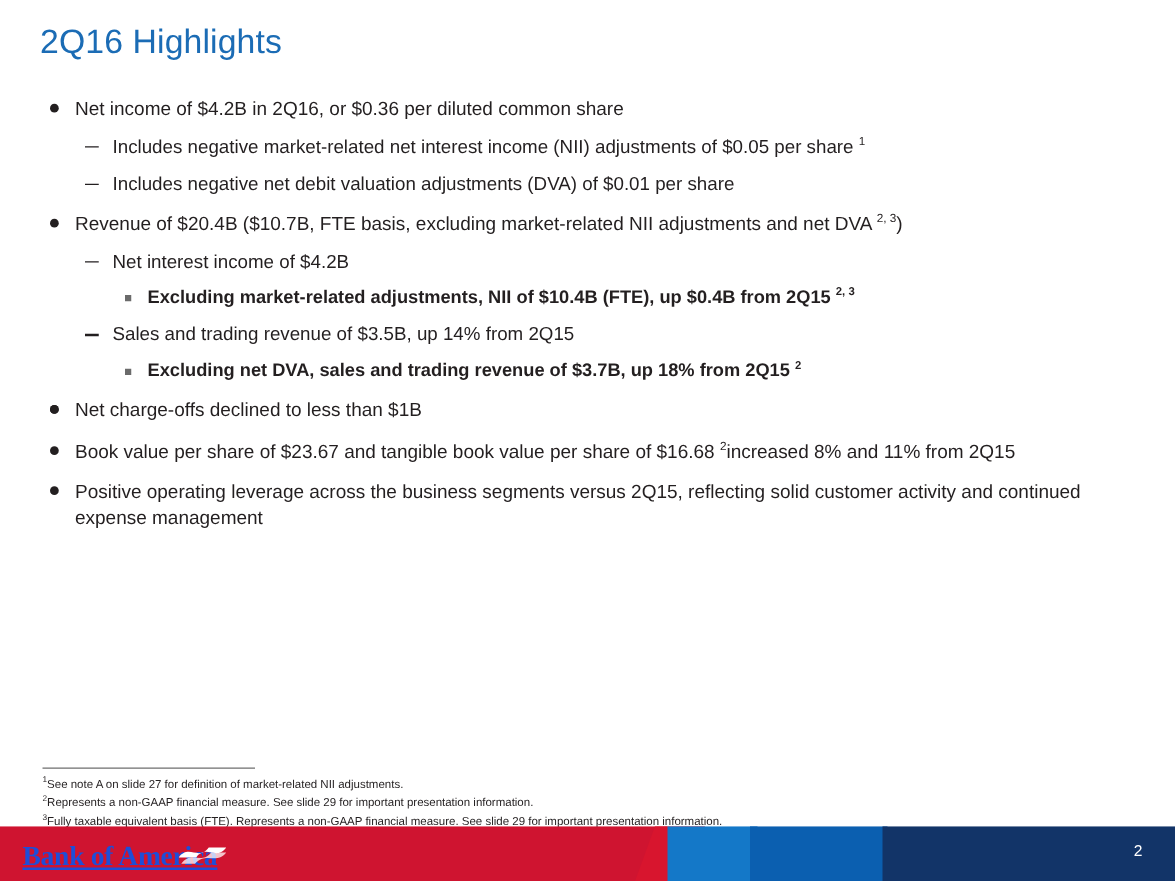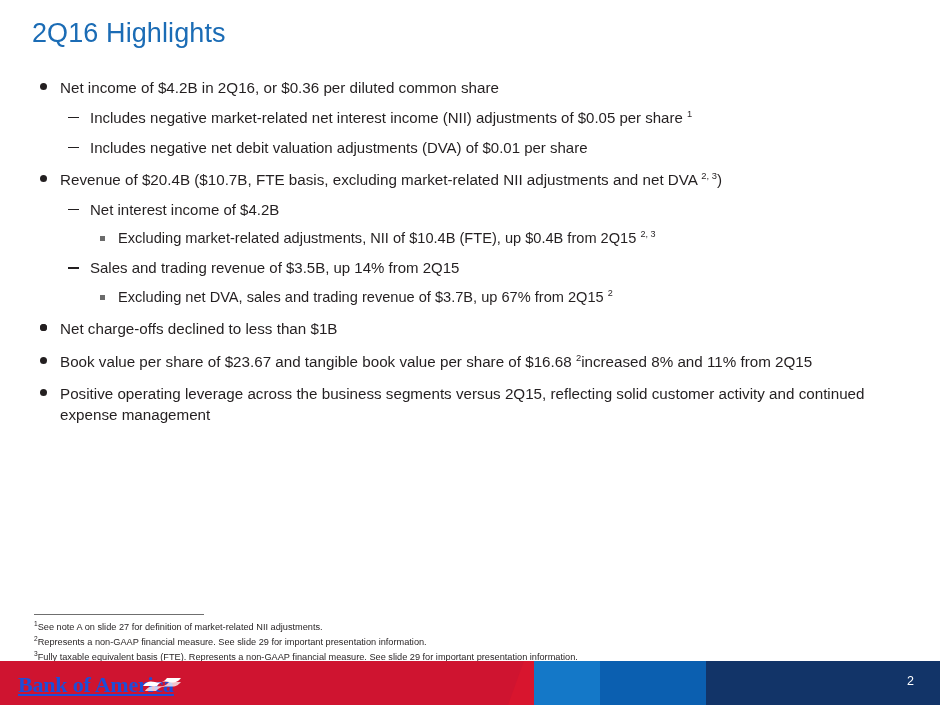--- a/index.html
+++ b/index.html
@@ -83,20 +83,21 @@
     margin: 9px 0 0 0;
     padding: 0;
   }
   li.b3 {
     position: relative;
     padding-left: 28px;
     margin: 0 0 8px 0;
     font-size: 14.6px;
     color: #231f20;
     line-height: 1.35;
+    font-weight: bold;
   }
   li.b3 > .sq {
     position: absolute;
     left: 10px;
     top: 7px;
     width: 5px;
     height: 5px;
     background: #6b6b6b;
   }
   sup {
@@ -228,21 +229,21 @@
                 <span>Excluding market-related adjustments, NII of $10.4B (FTE), up $0.4B from 2Q15 </span><sup>2, 3</sup>
               </li>
             </ul>
           </li>
           <li class="b2">
             <span class="dash"></span>
             <span>Sales and trading revenue of $3.5B, up 14% from 2Q15</span>
             <ul class="lvl3">
               <li class="b3">
                 <span class="sq"></span>
-                <span> Excluding net DVA, sales and trading revenue of $3.7B, up 67% from 2Q15 </span><sup>2</sup>
+                <span> Excluding net DVA, sales and trading revenue of $3.7B, up 18% from 2Q15 </span><sup>2</sup>
               </li>
             </ul>
           </li>
         </ul>
       </li>
 
       <li class="b1">
         <span class="bullet"></span>
       </li>
 

